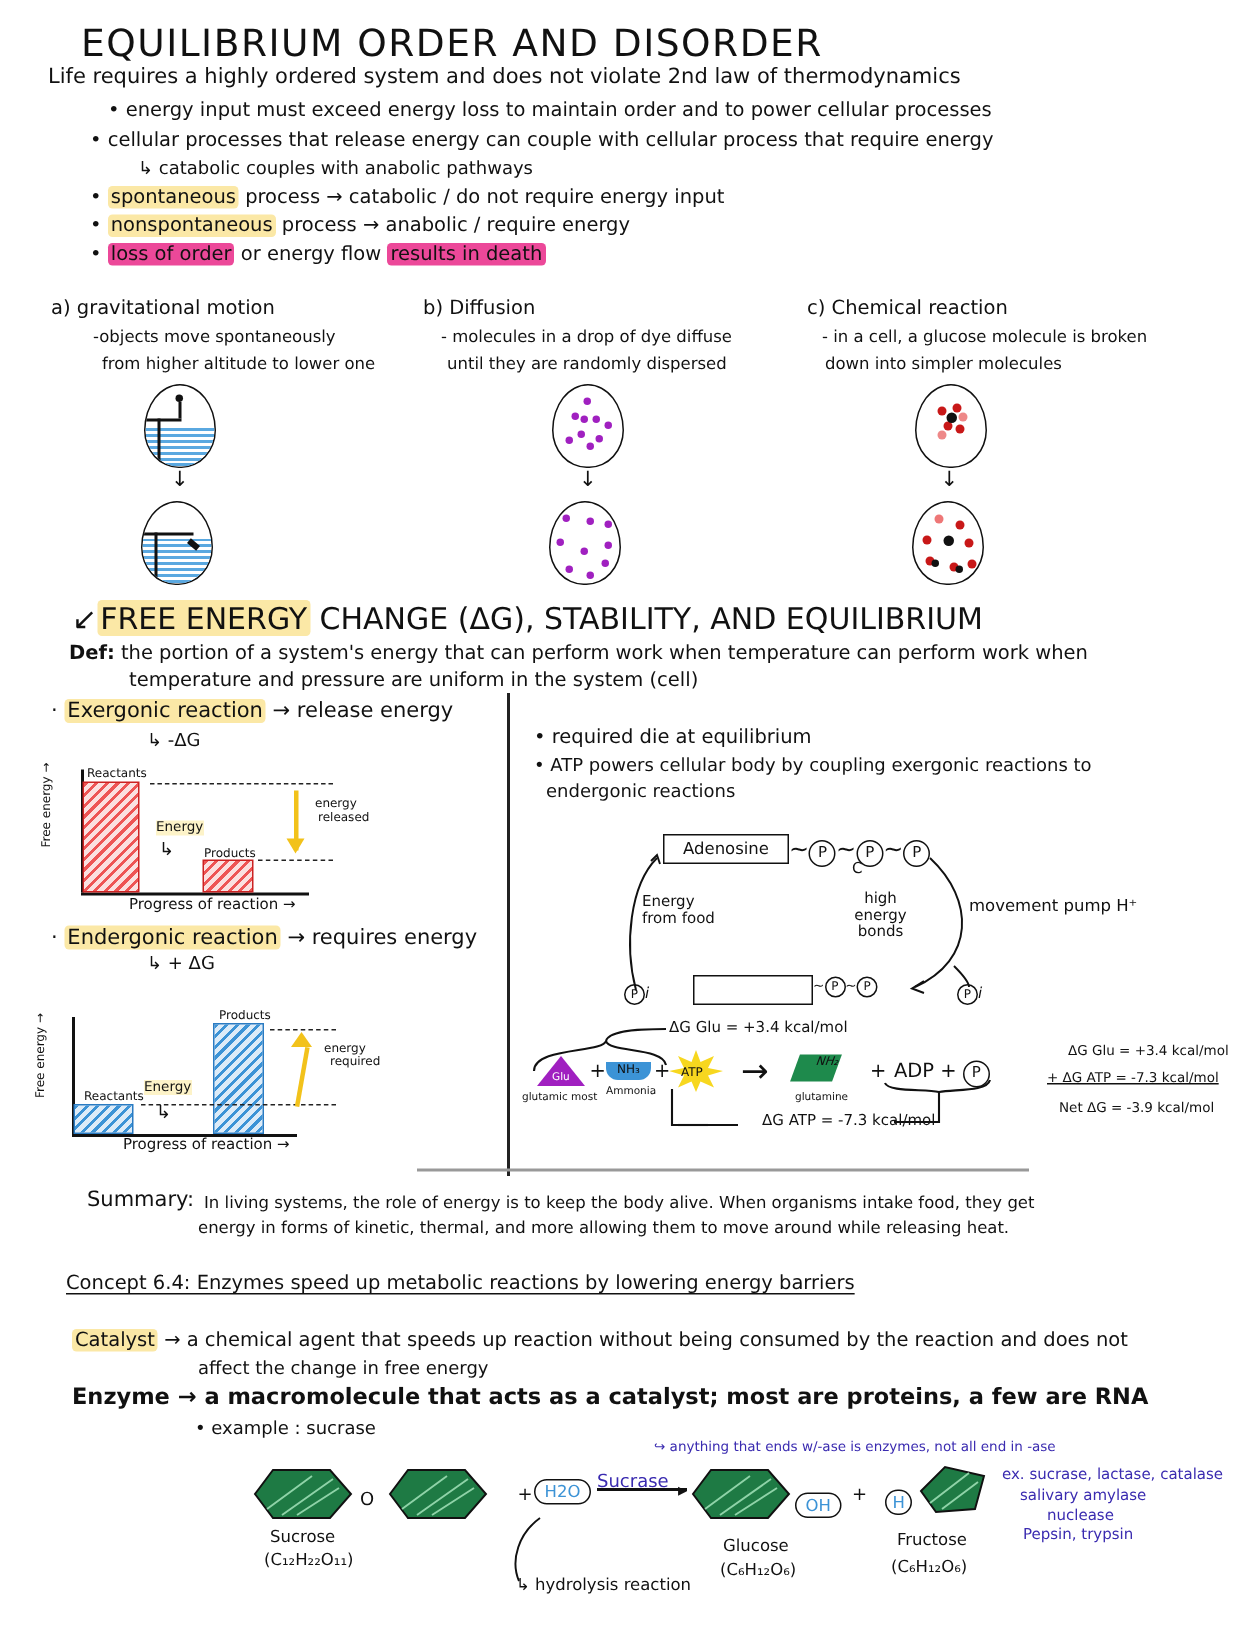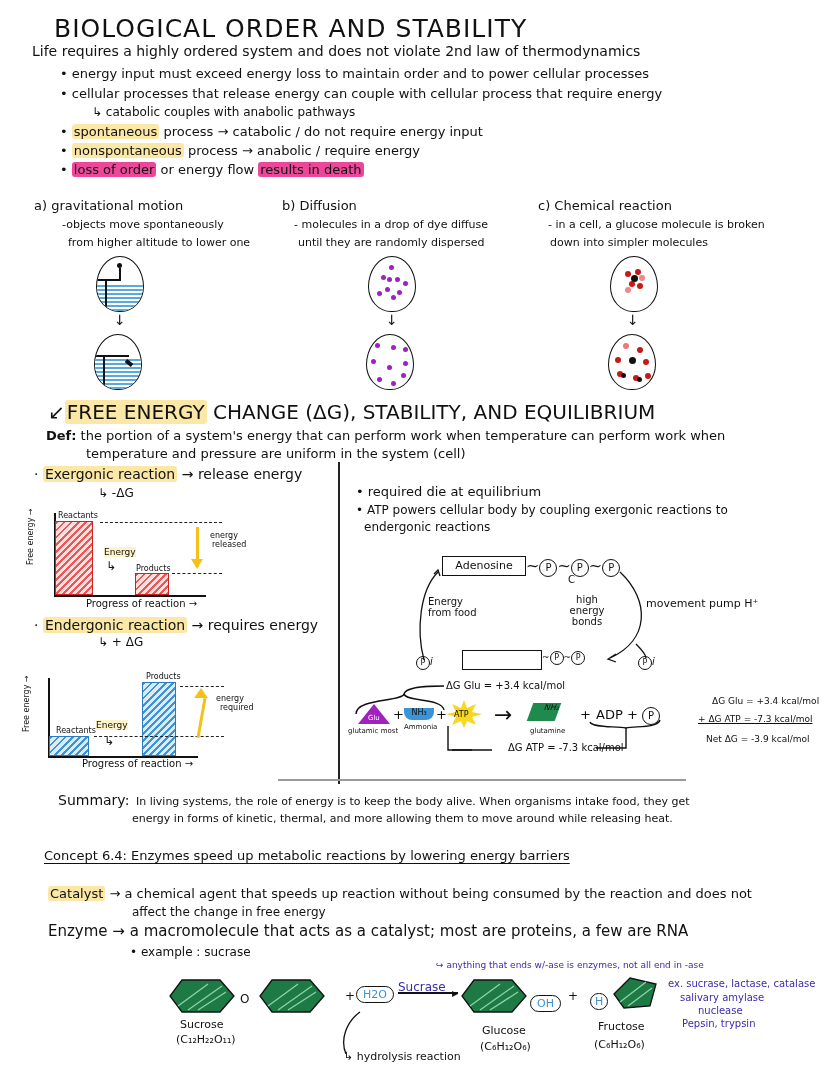--- a/index.html
+++ b/index.html
@@ -33,23 +33,23 @@
     display: inline-block; width: 16px; height: 16px; border: 1.3px solid #111;
     border-radius: 50%; text-align: center; line-height: 16px; font-size: 10px;
   }
   .box { position: absolute; border: 1.5px solid #111; }
   .vline { position: absolute; width: 1.5px; background: #222; }
   .hline { position: absolute; height: 1.5px; background: #999; }
 </style>
 </head>
 <body>
 
-<div class="abs title" style="left:54px;top:14px;">BIOLOGICAL ORDER AND STABILITY</div>
+<div class="abs title" style="left:54px;top:14px;">EQUILIBRIUM ORDER AND DISORDER</div>
 <div class="abs t14" style="left:32px;top:43px;">Life requires a highly ordered system and does not violate 2nd law of thermodynamics</div>
-<div class="abs t13" style="left:60px;top:66px;">• <span>energy input must exceed energy loss to maintain order and to power cellular processes</span></div>
+<div class="abs t13" style="left:72px;top:66px;">• <span>energy input must exceed energy loss to maintain order and to power cellular processes</span></div>
 <div class="abs t13" style="left:60px;top:86px;">• <span>cellular processes that release energy can couple with cellular process that require energy</span></div>
 <div class="abs t12" style="left:92px;top:105px;">↳ catabolic couples with anabolic pathways</div>
 <div class="abs t13" style="left:60px;top:124px;">• <span class="hl-y">spontaneous</span> <span>process → catabolic / do not require energy input</span></div>
 <div class="abs t13" style="left:60px;top:143px;">• <span class="hl-y">nonspontaneous</span> <span>process → anabolic / require energy</span></div>
 <div class="abs t13" style="left:60px;top:162px;">• <span class="hl-p">loss of order</span> <span>or energy flow</span> <span class="hl-p">results in death</span></div>
 
 <div class="abs t13" style="left:34px;top:198px;">a) gravitational motion</div>
 <div class="abs t11" style="left:62px;top:218px;">-objects move spontaneously</div>
 <div class="abs t11" style="left:68px;top:236px;">from higher altitude to lower one</div>
 
@@ -230,21 +230,21 @@
 <div class="abs t9" style="left:698px;top:714px;text-decoration:underline;">+ ΔG ATP = -7.3 kcal/mol</div>
 <div class="abs t9" style="left:706px;top:734px;">Net ΔG = -3.9 kcal/mol</div>
 
 <div class="abs t14" style="left:58px;top:792px;">Summary:</div>
 <div class="abs t11" style="left:136px;top:795px;">In living systems, the role of energy is to keep the body alive. When organisms intake food, they get</div>
 <div class="abs t11" style="left:132px;top:812px;">energy in forms of kinetic, thermal, and more allowing them to move around while releasing heat.</div>
 
 <div class="abs t13 ul" style="left:44px;top:848px;">Concept 6.4: Enzymes speed up metabolic reactions by lowering energy barriers</div>
 <div class="abs t13" style="left:48px;top:886px;"><span class="hl-y">Catalyst</span> <span>→ a chemical agent that speeds up reaction without being consumed by the reaction and does not</span></div>
 <div class="abs t12" style="left:132px;top:905px;">affect the change in free energy</div>
-<div class="abs" style="left:48px;top:922px;font-size:15px;"><span>Enzyme</span> <span>→ a macromolecule that acts as a catalyst; most are proteins, a few are RNA</span></div>
+<div class="abs" style="left:48px;top:922px;font-size:15px;font-weight:bold;"><span>Enzyme</span> <span>→ a macromolecule that acts as a catalyst; most are proteins, a few are RNA</span></div>
 <div class="abs t12" style="left:130px;top:945px;">• example : sucrase</div>
 
 <div class="abs t9 purple" style="left:436px;top:960px;">↪ anything that ends w/-ase is enzymes, not all end in -ase</div>
 <svg class="abs" style="left:168px;top:976px;" width="70" height="40">
     <polygon points="14,4 52,4 66,20 52,36 14,36 2,20" fill="#1e7a44" stroke="#111" stroke-width="1.3"></polygon>
     <path d="M10 30 L40 8 M20 34 L54 10 M30 34 L58 16" stroke="#8fd3a8" stroke-width="1.3"></path>
   </svg>
 <div class="abs t12" style="left:240px;top:992px;">O</div>
 <svg class="abs" style="left:258px;top:976px;" width="70" height="40">
     <polygon points="14,4 52,4 66,20 52,36 14,36 2,20" fill="#1e7a44" stroke="#111" stroke-width="1.3"></polygon>

